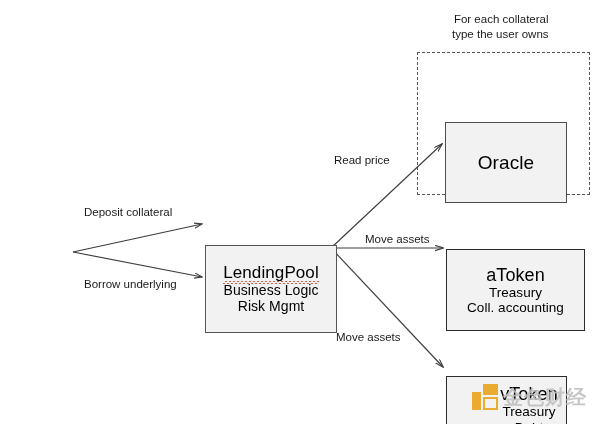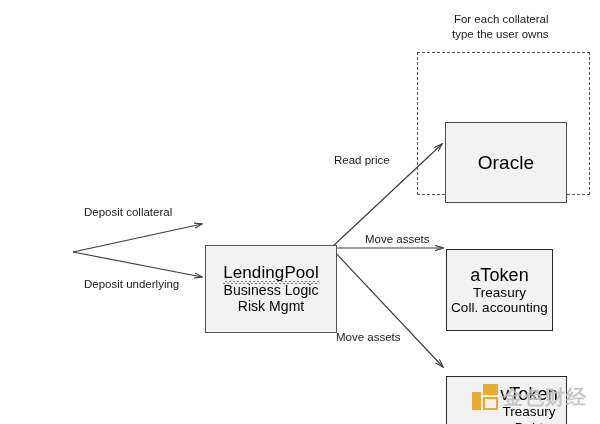--- a/index.html
+++ b/index.html
@@ -95,21 +95,21 @@
     left: 445px;
     top: 82px;
     width: 122px;
     height: 81px;
   }
   #oracle-node .title { font-size: 19px; }
 
   #atoken-node {
     left: 446px;
     top: 209px;
-    width: 107px;
+    width: 139px;
     height: 82px;
     border-color: #2b2b2b;
   }
   #vtoken-node {
     left: 446px;
     top: 336px;
     width: 121px;
     height: 82px;
     border-color: #2b2b2b;
     padding-left: 45px;
@@ -223,21 +223,21 @@
     <div class="title">vToken</div>
     <div class="sub">Treasury</div>
     <div class="sub">Debt accounting</div>
   </div>
 
   <div class="label" id="group-note">
     For each collateral<br>type the user owns
   </div>
 
   <div class="label" id="label-deposit">Deposit collateral</div>
-  <div class="label" id="label-borrow">Deposit underlying</div>
+  <div class="label" id="label-borrow">Borrow underlying</div>
   <div class="label" id="label-read-price">Read price</div>
   <div class="label" id="label-move-assets-a">Move assets</div>
   <div class="label" id="label-move-assets-v">Move assets</div>
 
   <div id="watermark">
     <div class="mark">
       <span class="blk b1"></span>
       <span class="blk b2"></span>
       <span class="blk b3"></span>
     </div>

